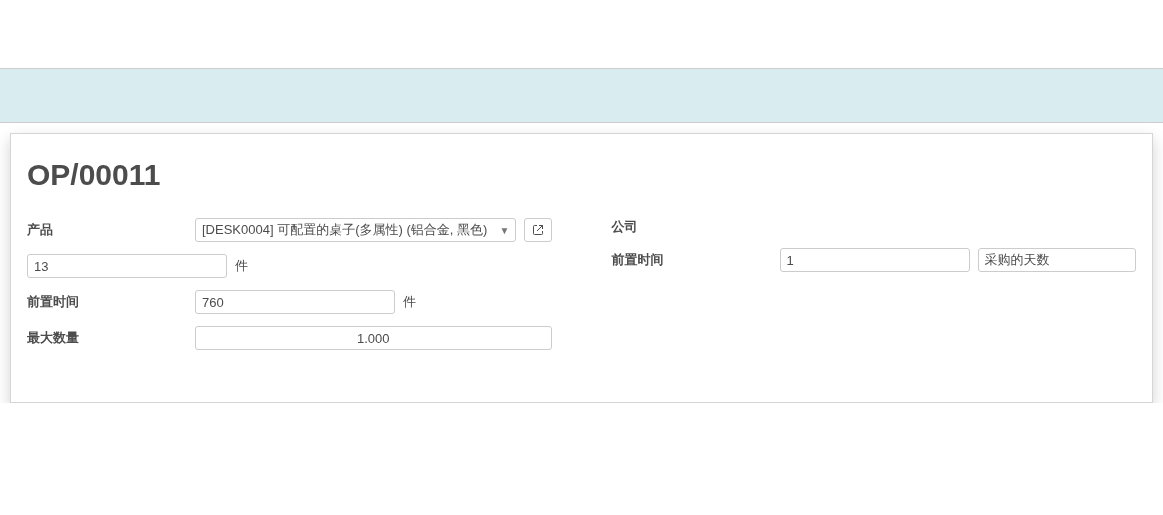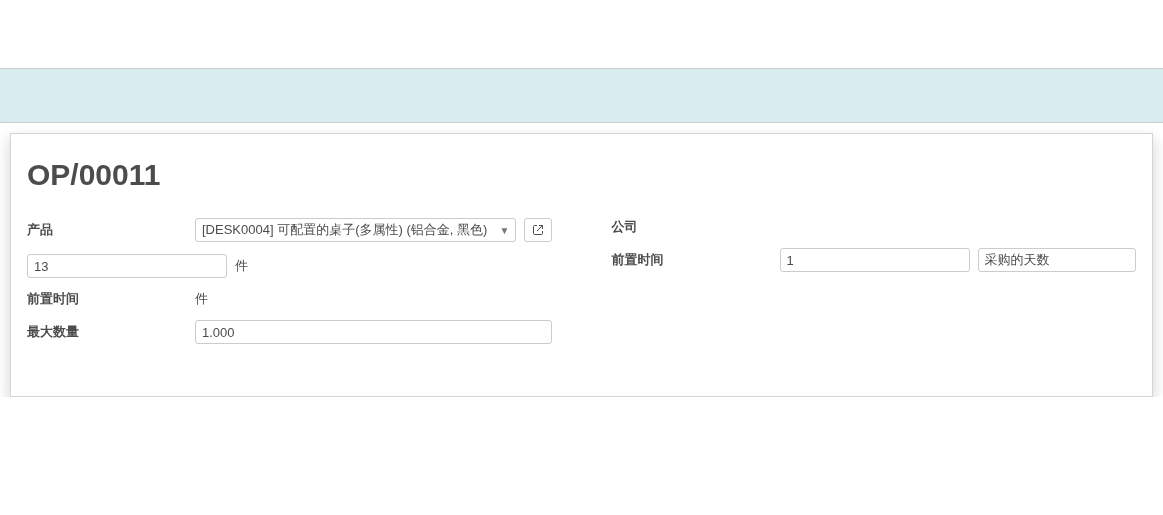--- a/index.html
+++ b/index.html
@@ -82,21 +82,21 @@
     background: #fff;
     display: flex;
     align-items: center;
     justify-content: center;
     cursor: pointer;
     color: #4c4c4c;
   }
   .ext-btn svg { width: 12px; height: 12px; }
   .num-input { width: 200px; }
   .uom { color: #4c4c4c; font-size: 13px; }
-  .wide-input { width: 390px; }
+  .wide-input { width: 390px; text-align: center; }
   .company-input { flex: 1; }
   .short-input { width: 190px; }
 </style>
 </head>
 <body>
 
 <div class="topbar-space"></div>
 <div class="statusbar"></div>
 
 <div class="form-sheet">
@@ -126,20 +126,21 @@
       <div class="field-row">
         <div class="field-value">
           <input class="input num-input" value="13" style="">
           <span class="uom">件</span>
         </div>
       </div>
 
       <div class="field-row">
         <div class="field-label">前置时间</div>
         <div class="field-value">
+          <input class="input num-input" value="760" style="">
           <span class="uom">件</span>
         </div>
       </div>
 
       <div class="field-row">
         <div class="field-label">最大数量</div>
         <div class="field-value">
           <input class="input wide-input" value="1.000" style="">
         </div>
       </div>

